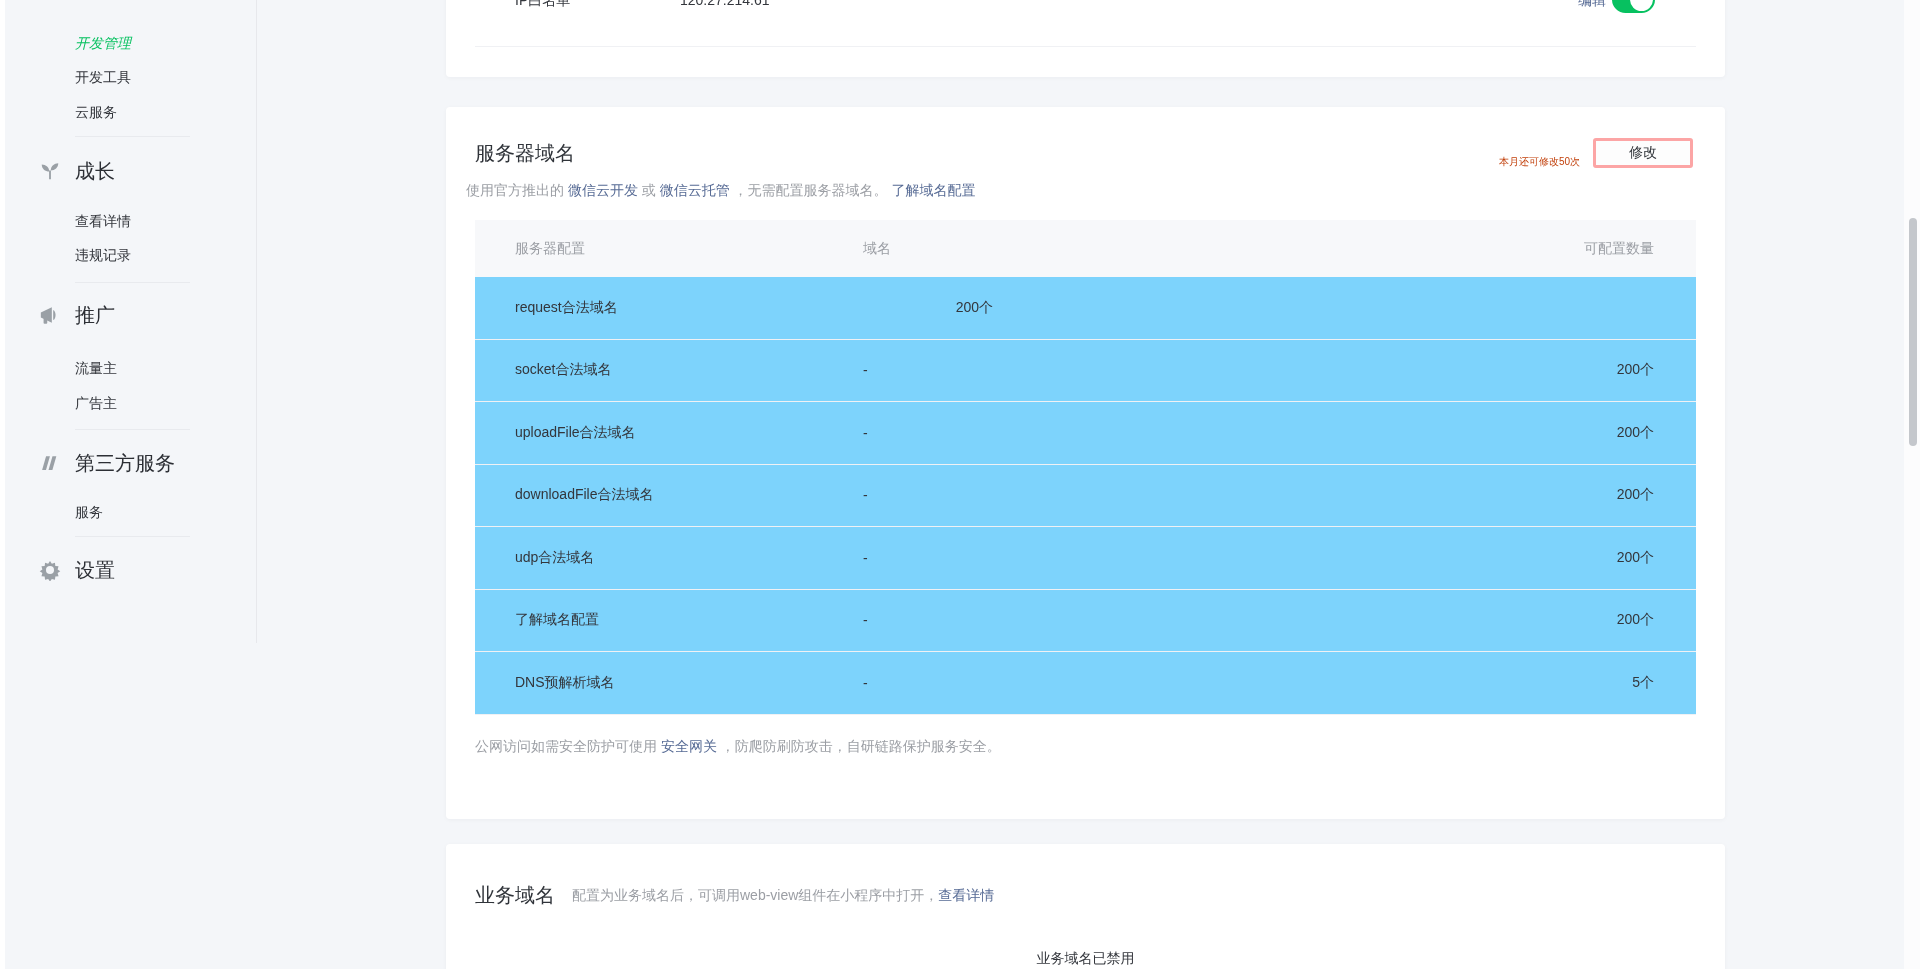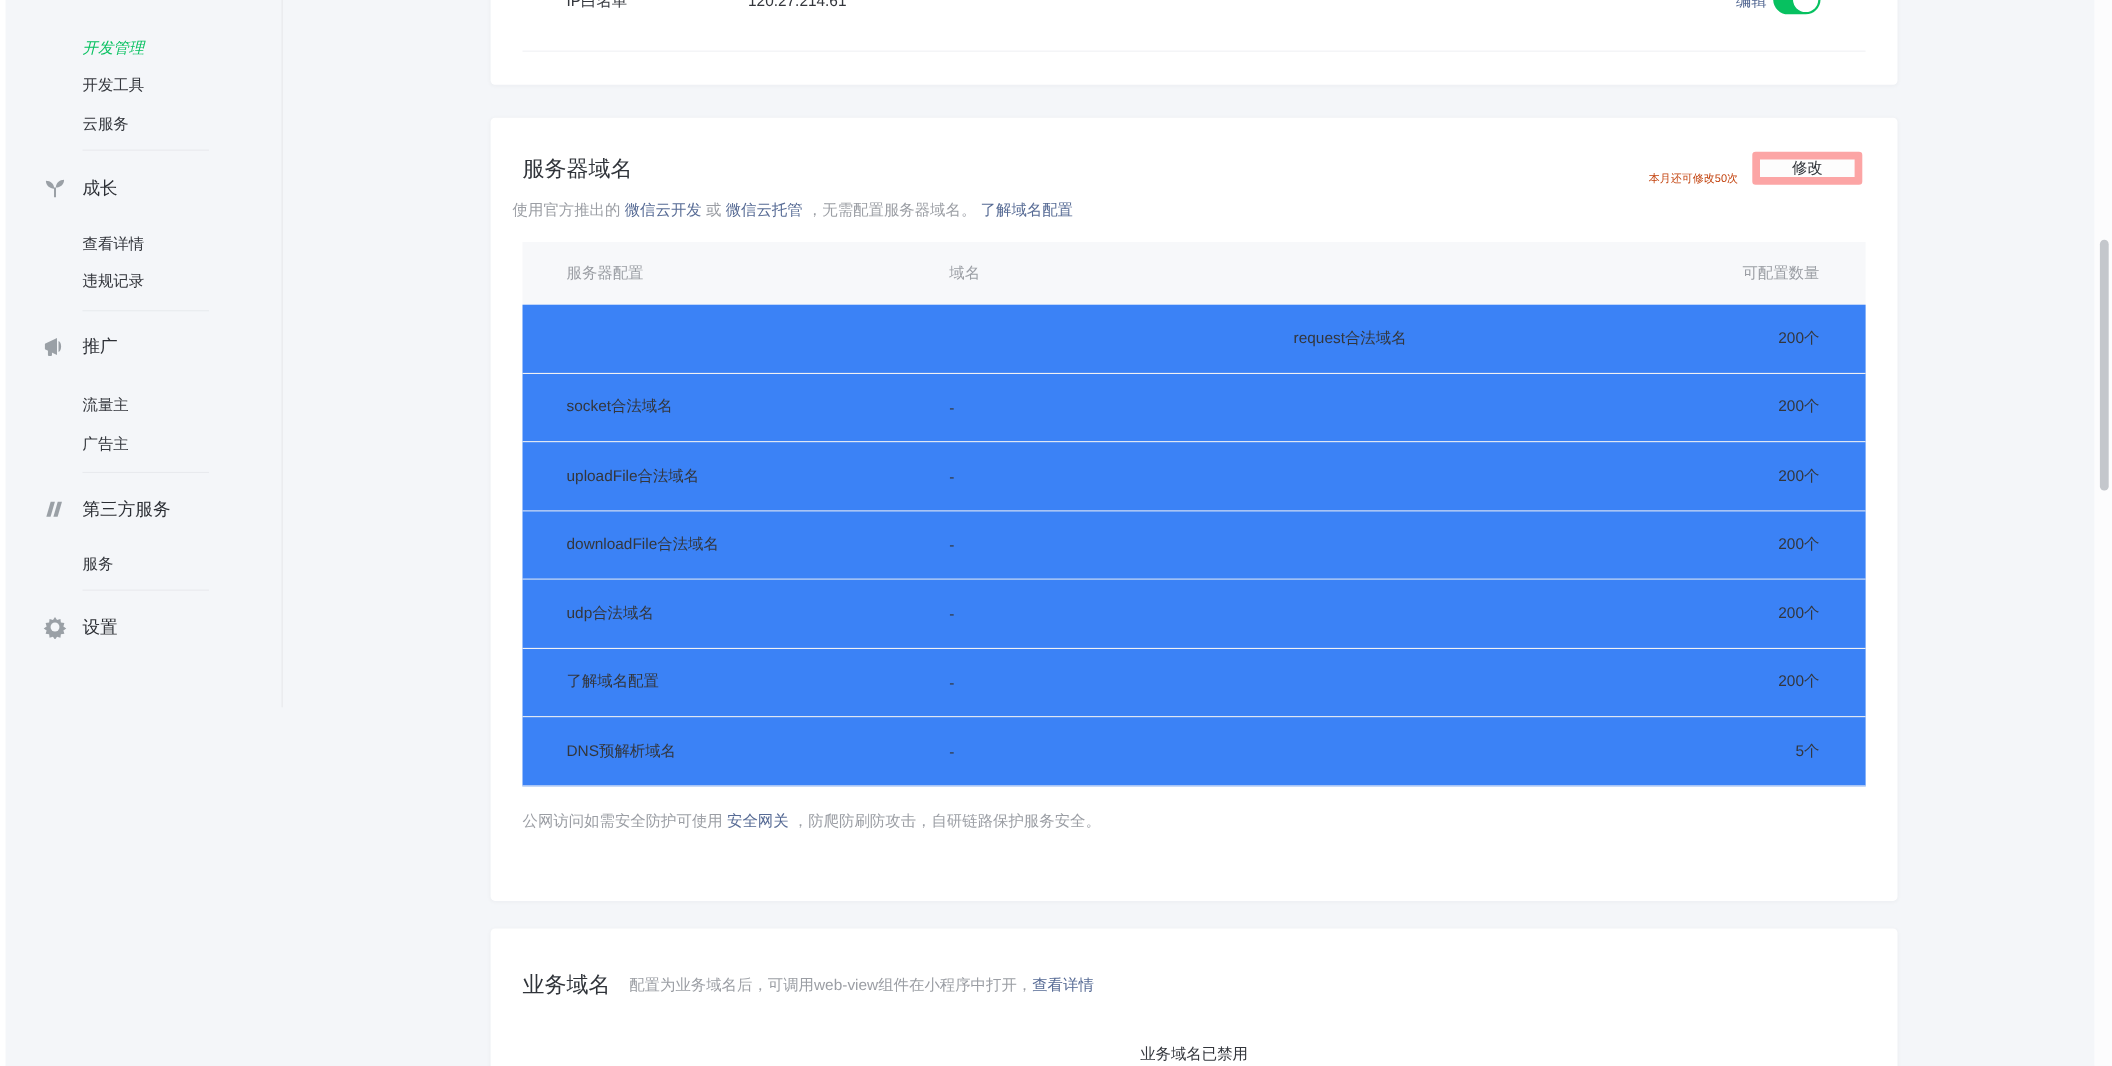--- a/index.html
+++ b/index.html
@@ -15,21 +15,21 @@
   
   .sidebar { position:absolute; left:0; top:0; width:257px; height:969px; }
   .sb-border { position:absolute; left:256px; top:0; width:1px; height:643px; background:#e7e8ec; }
   .sb-sub {
     position:absolute; left:75px; height:20px; line-height:20px;
     font-size:14px; color:#33363c; cursor:pointer; white-space:nowrap;
   }
   .sb-sub.active { color:#07c160;font-style:italic; }
   .sb-section {
     position:absolute; left:38px; height:24px; display:flex; align-items:center; gap:13px;
-    font-size:16px; color:#2c2f35; cursor:pointer; white-space:nowrap;
+    font-size:20px; color:#2c2f35; cursor:pointer; white-space:nowrap;
   }
   .sb-icon { width:24px; height:24px; display:inline-flex; align-items:center; justify-content:center; }
   .sb-icon svg { width:22px; height:22px; fill:#9aa0a6; }
   .sb-divider { position:absolute; left:75px; width:115px; height:1px; background:#e8eaee; }
 
   
   .card {
     position:absolute; left:446px; width:1279px; background:#ffffff;
     border-radius:4px; box-shadow:0 1px 4px rgba(31,35,41,.04);
   }
@@ -52,34 +52,34 @@
     background:#fff; border-radius:50%;
   }
   .card1-divider { position:absolute; left:29px; top:166px; width:1221px; height:1px; background:#f0f1f4; }
 
   
   .card-title { position:absolute; left:29px; top:33px; font-size:20px; font-weight:400; color:#30343a; }
   .card-sub   { position:absolute; left:20px; top:75px; font-size:14px; color:#9b9ea4; white-space:nowrap; }
   .quota-text { position:absolute; right:145px; top:35px; font-size:10px; color:#c2410c;margin-top:13px; }
   .modify-btn {
     position:absolute; right:32px; top:31px; width:100px; height:30px;
-    background:#fdfdfd; border:7px solid #fca5a5; border-radius:3px;
+    background:#fdfdfd; border:3px solid #fca5a5; border-radius:3px;
     font-size:14px; color:#2f3338; cursor:pointer;
     display:flex; align-items:center; justify-content:center;
     font-family:"Liberation Sans","DejaVu Sans",sans-serif;
   }
   .domain-table { position:absolute; left:29px; top:113px; width:1221px; }
   .t-head {
     display:flex; align-items:center; height:57px; background:#f7f8fa;
     padding:0 42px 0 40px; font-size:14px; color:#9b9ea4;
   }
   .t-row {
     display:flex; align-items:center; height:62.5px;
     padding:0 42px 0 40px; font-size:14px; color:#33363c;
-    border-bottom:1px solid #f0f1f4; background:#3b82f6;justify-content:flex-end;
+    border-bottom:1px solid #f0f1f4; background:#7dd3fc;
   }
   .col-config { width:348px; }
   .col-domain { flex:1; }
   .col-count  { width:130px; text-align:right; }
   .sec-note { position:absolute; left:29px; top:631px; font-size:14px; color:#9b9ea4; white-space:nowrap; }
 
   
   .biz-head { position:absolute; left:29px; top:38px; display:flex; align-items:center; gap:17px; white-space:nowrap; }
   .biz-title { font-size:20px; font-weight:400; color:#30343a; }
   .biz-desc { font-size:14px; color:#9b9ea4; }

